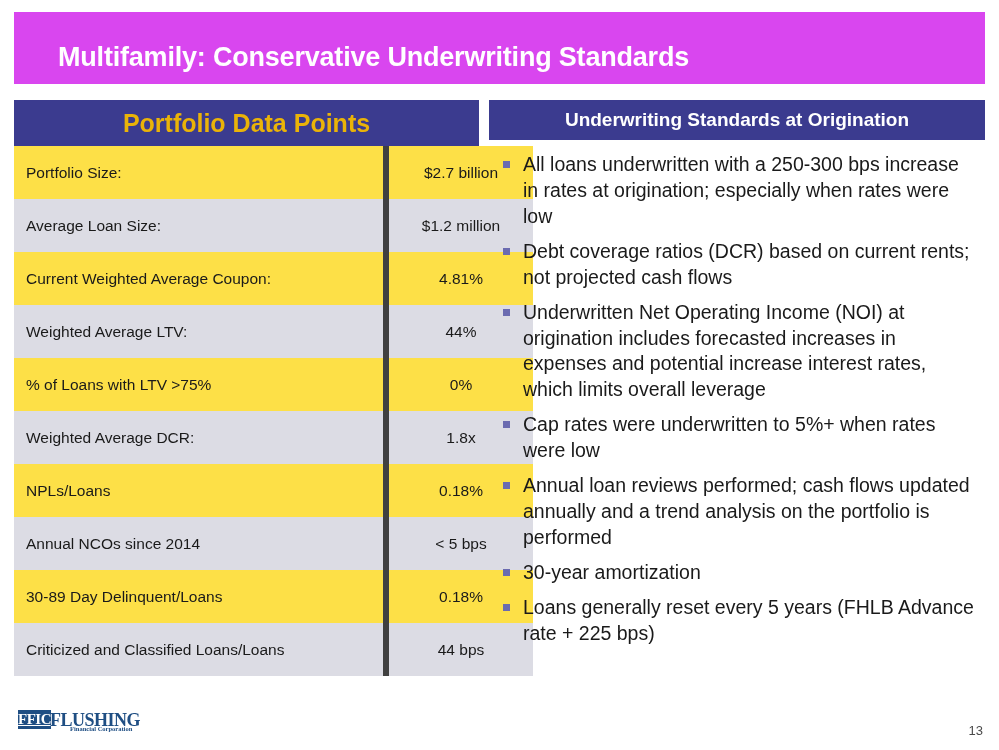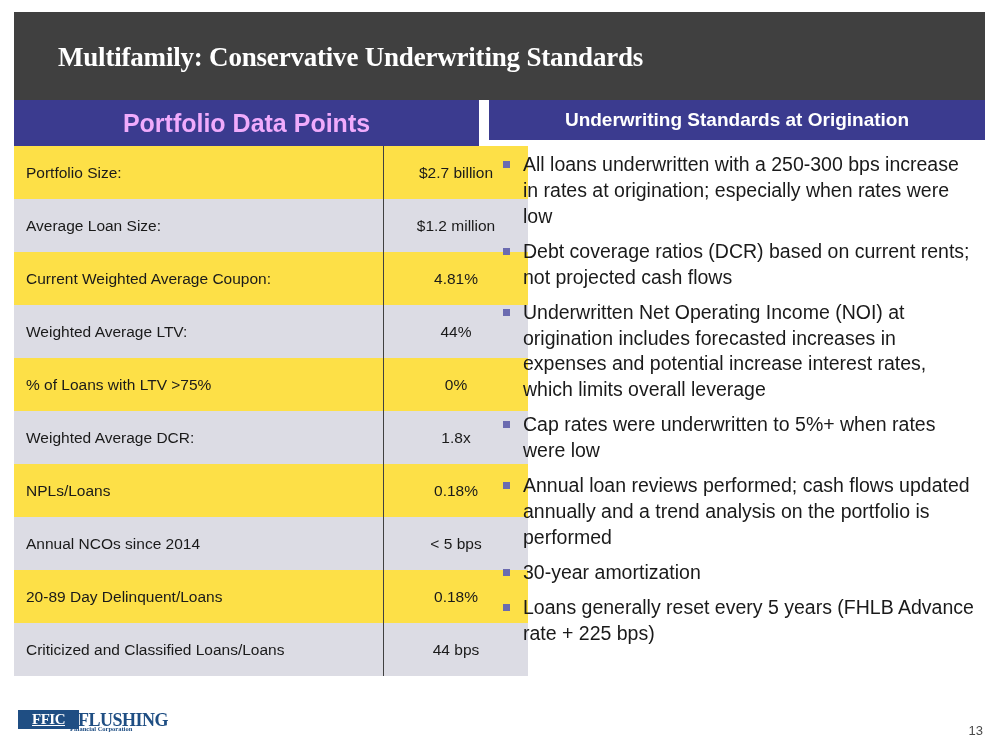--- a/index.html
+++ b/index.html
@@ -18,43 +18,42 @@
     width: 999px;
     height: 750px;
     background: #ffffff;
   }
   
   .header-bar {
     position: absolute;
     left: 14px;
     top: 12px;
     width: 971px;
-    height: 88px;
-    background: #404040;
-    font-family: Liberation Serif, serif;
+    height: 72px;
+    background: #d946ef;
   }
   .header-title {
     position: absolute;
     left: 44px;
     top: 30px;
     font-size: 27px;
     font-weight: bold;
     color: #ffffff;
     letter-spacing: -0.2px;
   }
   
   .left-panel {
     position: absolute;
     left: 14px;
     top: 100px;
     width: 465px;
   }
   .panel-head {
     background: #3B3B8F;
-    color: #f0abfc;
+    color: #eab308;
     text-align: center;
     font-size: 25px;
     font-weight: bold;
     height: 46px;
     line-height: 46px;
   }
   .data-table {
     border-collapse: collapse;
     width: 465px;
     table-layout: fixed;
@@ -67,21 +66,21 @@
     vertical-align: middle;
     border: none;
   }
   .data-table td.label {
     width: 345px;
     text-align: left;
   }
   .data-table td.value {
     width: 120px;
     text-align: center;
-    border-left: 1px solid #404040;
+    border-left: 6px solid #404040;
   }
   .data-table tr.odd td { background: #fde047; }
   .data-table tr.even td { background: #DCDCE4; }
 
   
   .right-panel {
     position: absolute;
     left: 489px;
     top: 100px;
     width: 496px;
@@ -123,21 +122,21 @@
     bottom: 16px;
     height: 24px;
   }
   .logo-ffic {
     display: inline-block;
     background: #1F4E83;
     color: #ffffff;
     font-size: 15px;
     font-weight: bold;
     letter-spacing: -0.5px;
-    padding: 1px 14px;
+    padding: 1px 0;
     vertical-align: top;
     font-family: "Liberation Serif", serif;
     text-decoration: underline;
   }
   .logo-name {
     display: inline-block;
     color: #1F4E83;
     font-size: 18px;
     font-weight: bold;
     letter-spacing: -0.5px;
@@ -201,21 +200,21 @@
         </tr>
         <tr class="odd">
           <td class="label">NPLs/Loans</td>
           <td class="value">0.18%</td>
         </tr>
         <tr class="even">
           <td class="label">Annual NCOs since 2014</td>
           <td class="value">&lt; 5 bps</td>
         </tr>
         <tr class="odd">
-          <td class="label">20-89 Day Delinquent/Loans</td>
+          <td class="label">30-89 Day Delinquent/Loans</td>
           <td class="value">0.18%</td>
         </tr>
         <tr class="even">
           <td class="label">Criticized and Classified Loans/Loans</td>
           <td class="value">44 bps</td>
         </tr>
       </tbody>
     </table>
   </div>
 

